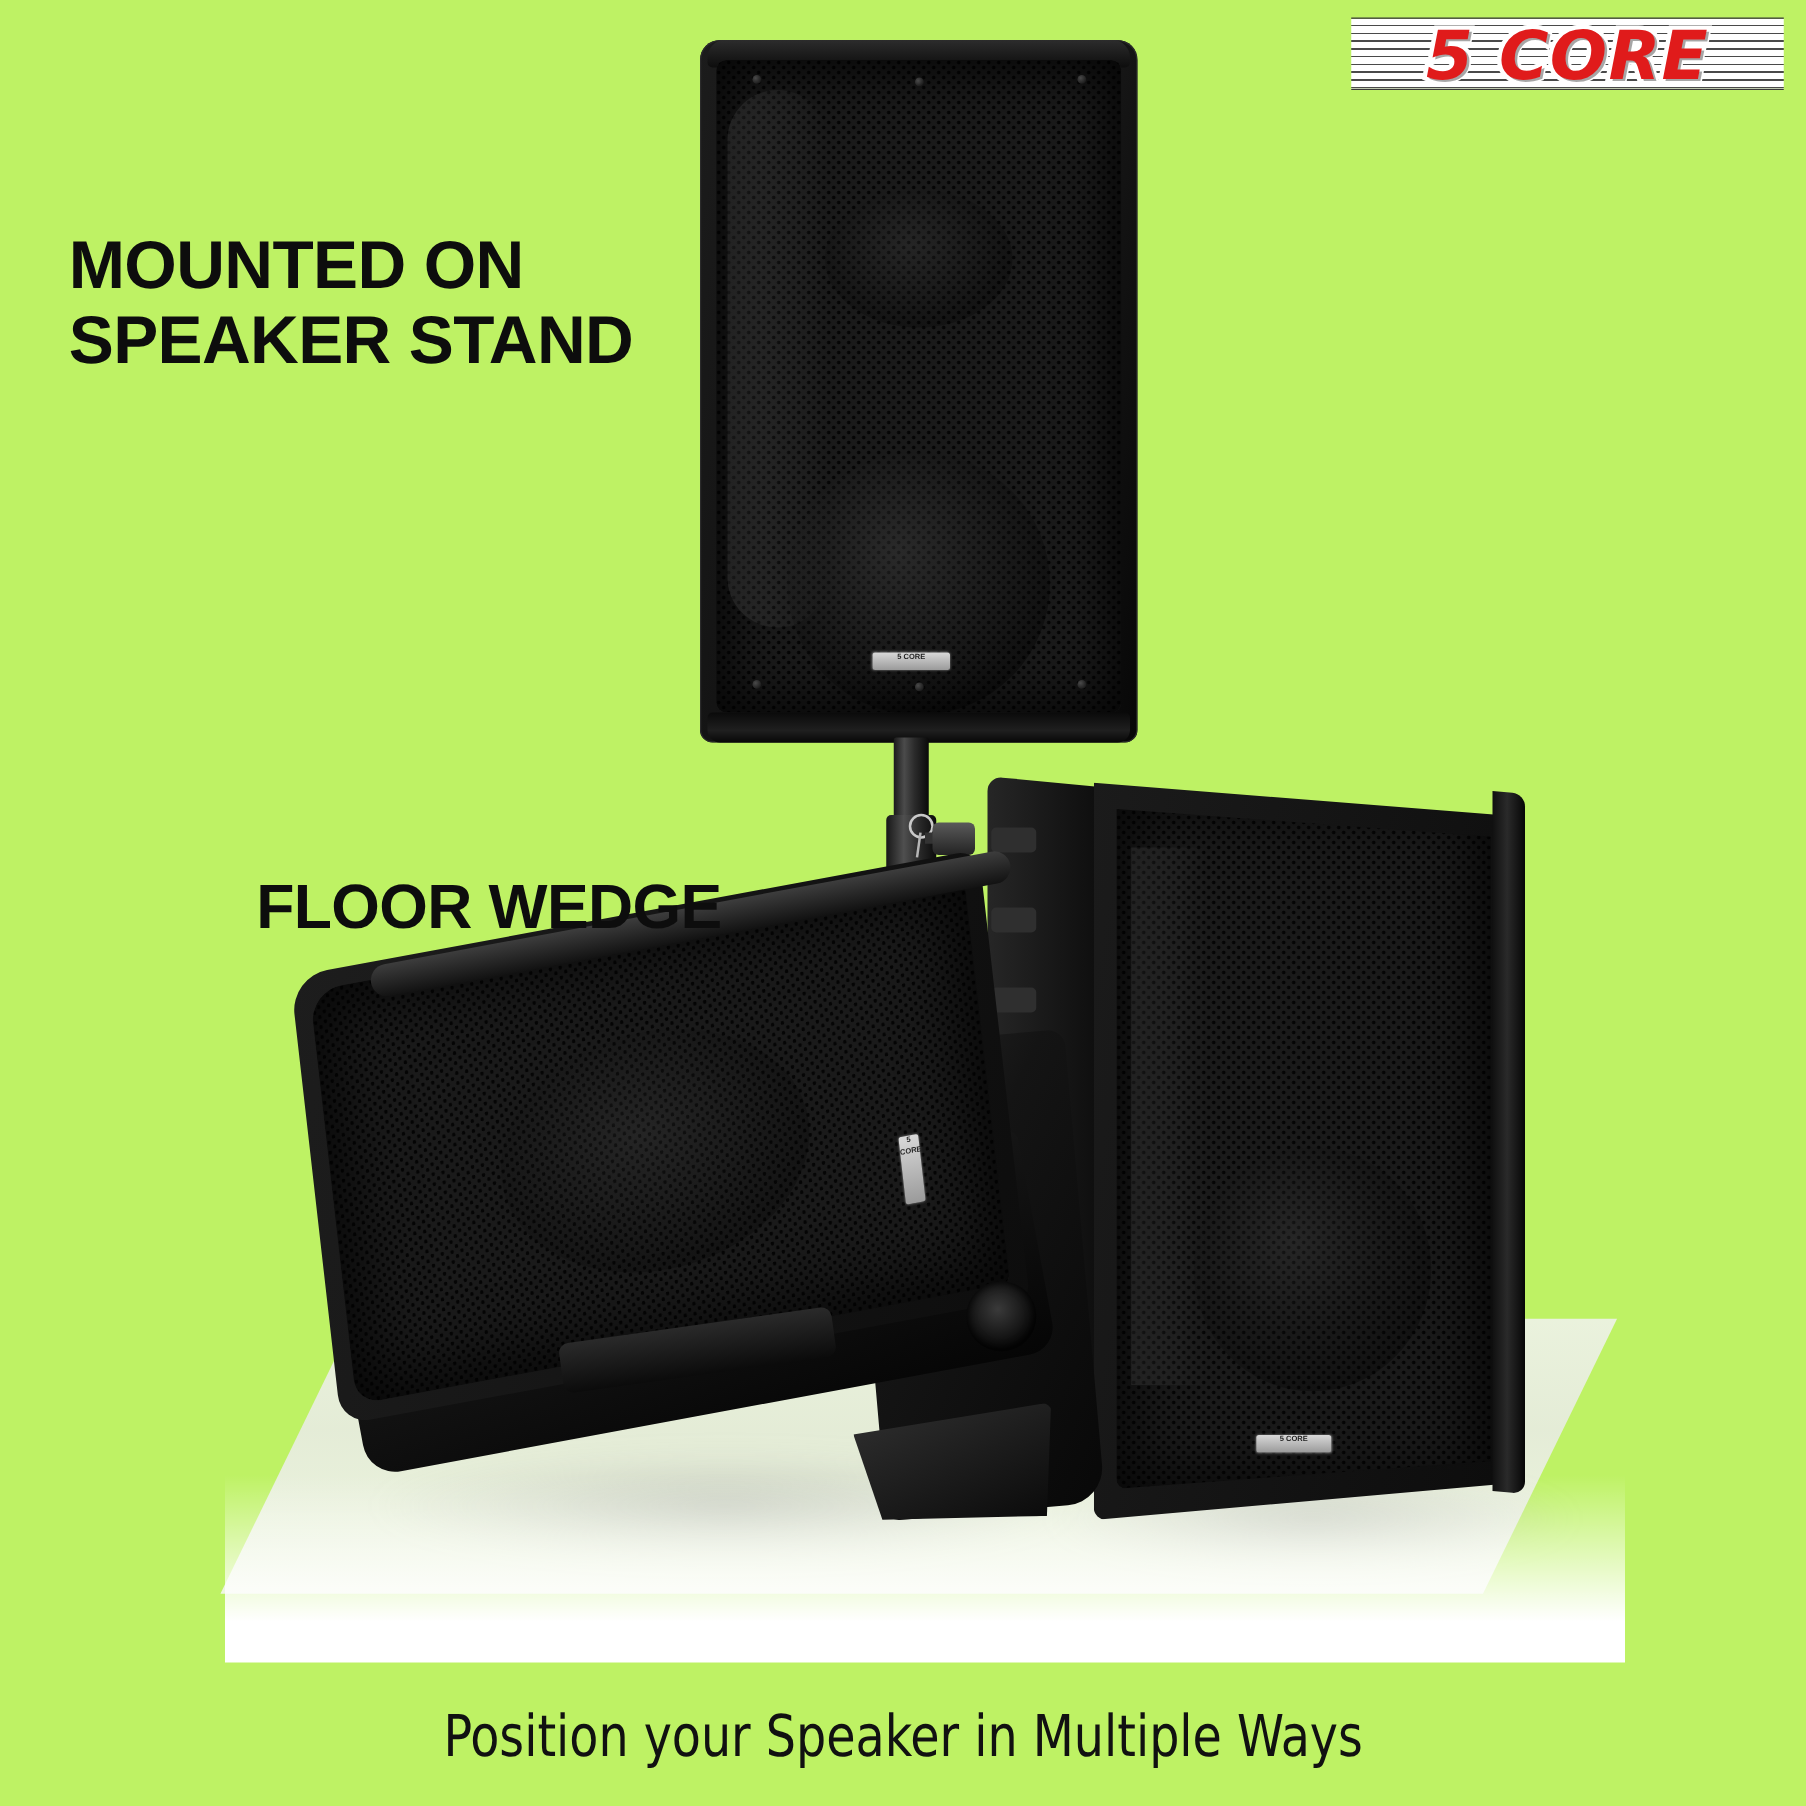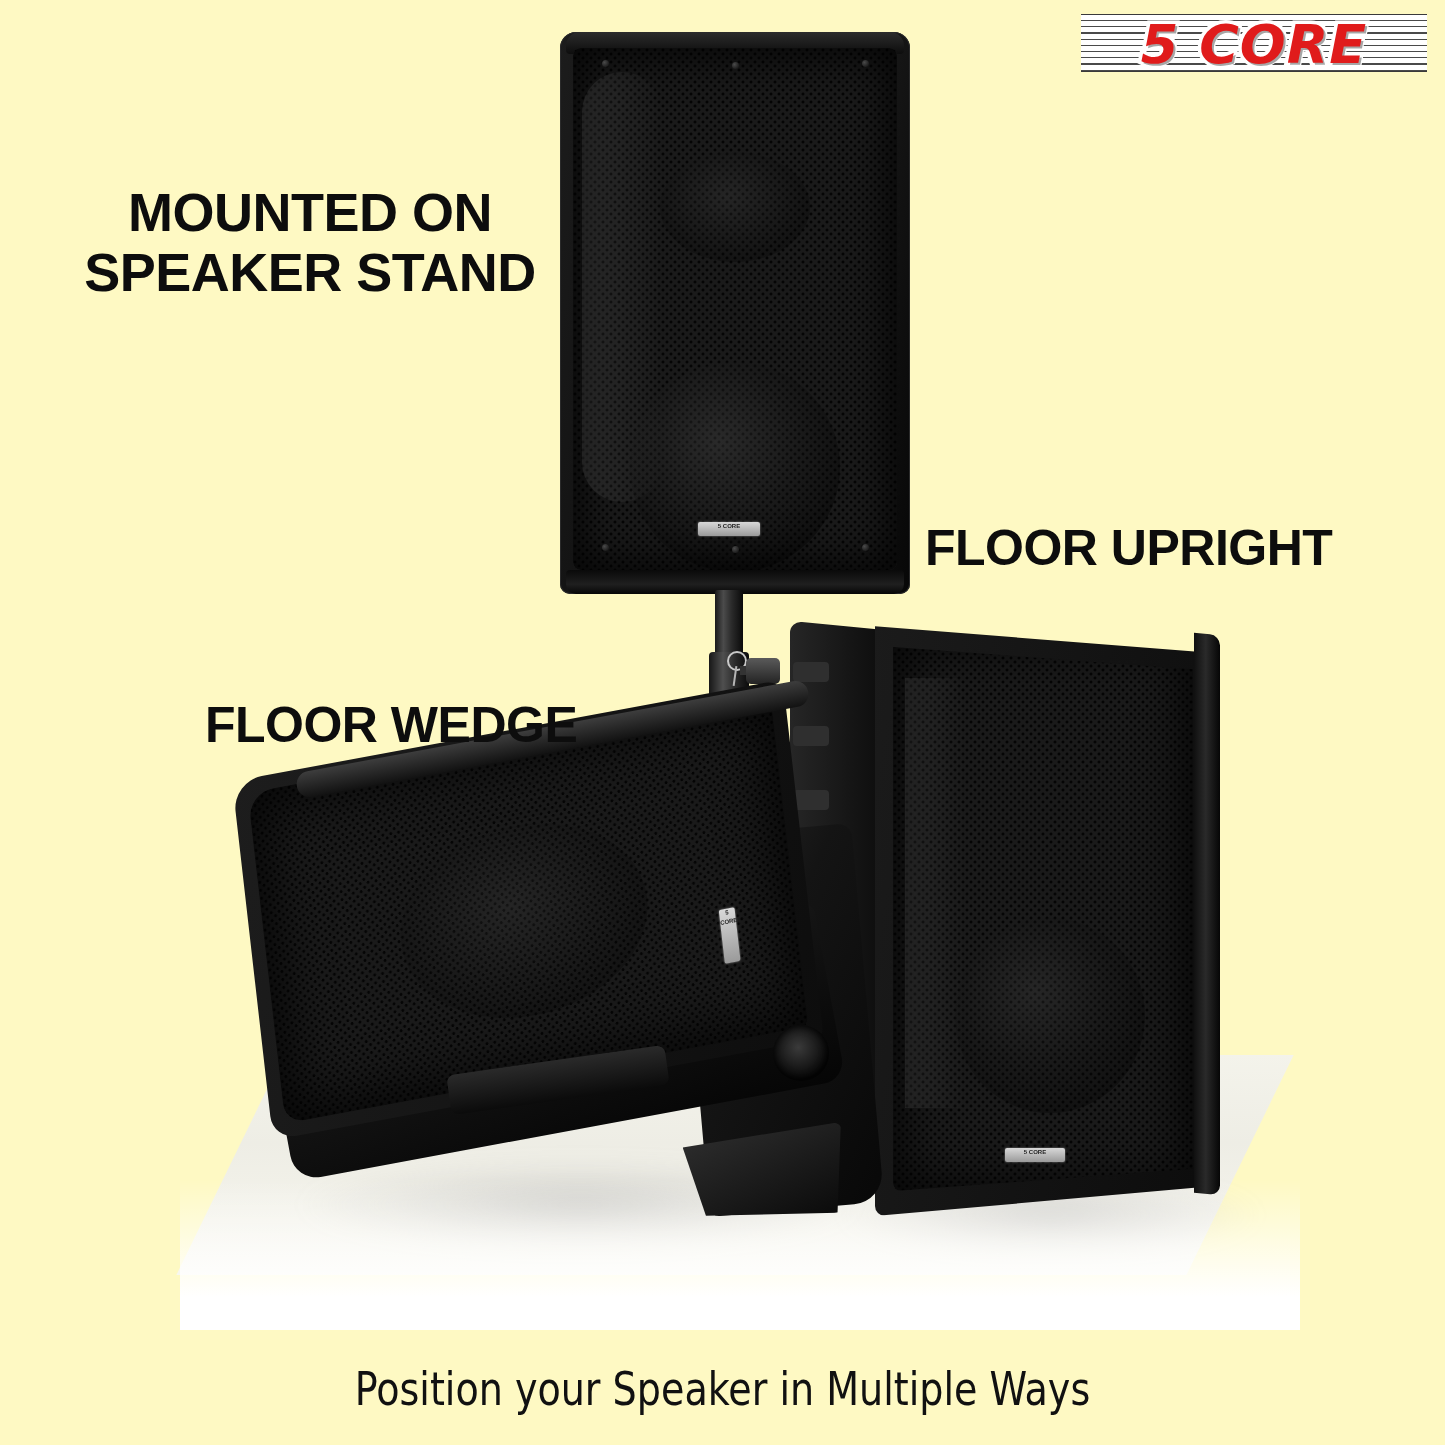--- a/index.html
+++ b/index.html
@@ -7,21 +7,21 @@
     padding: 0;
     background: #ffffff;
   }
   body {
     font-family: "Liberation Sans", sans-serif;
   }
   #stage {
     position: relative;
     width: 1445px;
     height: 1445px;
-    background: #fef9c3;
+    background: #bef264;
     overflow: hidden;
   }
 
   
   .floor-plane {
     position: absolute;
     left: 230px;
     top: 1055px;
     width: 1010px;
     height: 220px;
@@ -83,21 +83,21 @@
   }
 
   
   .label {
     position: absolute;
     color: #0d0d0d;
     font-weight: 800;
     font-family: "Liberation Sans", sans-serif;
     letter-spacing: -0.5px;
     line-height: 1.12;
-    text-align: center;
+    text-align: left;
     white-space: pre-line;
   }
   #label-stand {
     left: 55px;
     top: 182px;
     width: 510px;
     font-size: 54px;
   }
   #label-upright {
     left: 925px;
@@ -580,19 +580,18 @@
     </div>
     <div class="top-lip"></div>
     <div class="body-handle"></div>
     <div class="pole-socket"></div>
     <div class="foot"></div>
   </div>
 
   <div class="label" id="label-stand">MOUNTED ON
 SPEAKER STAND</div>
 
-  <div class="label" id="label-upright">FLOOR UPRIGHT</div>
 
   <div class="label" id="label-wedge">FLOOR WEDGE</div>
 
   <div class="subhead">Position your Speaker in Multiple Ways</div>
 
 </div>
 
 </body></html>

